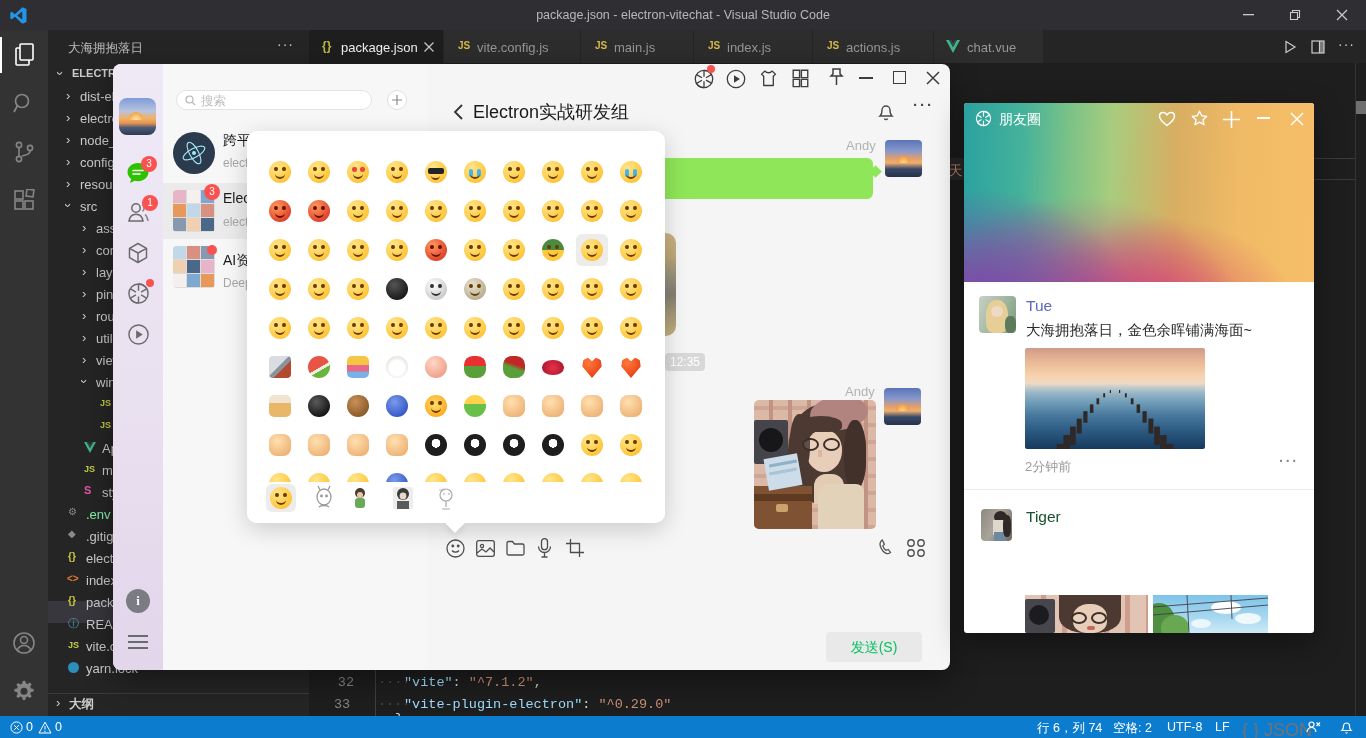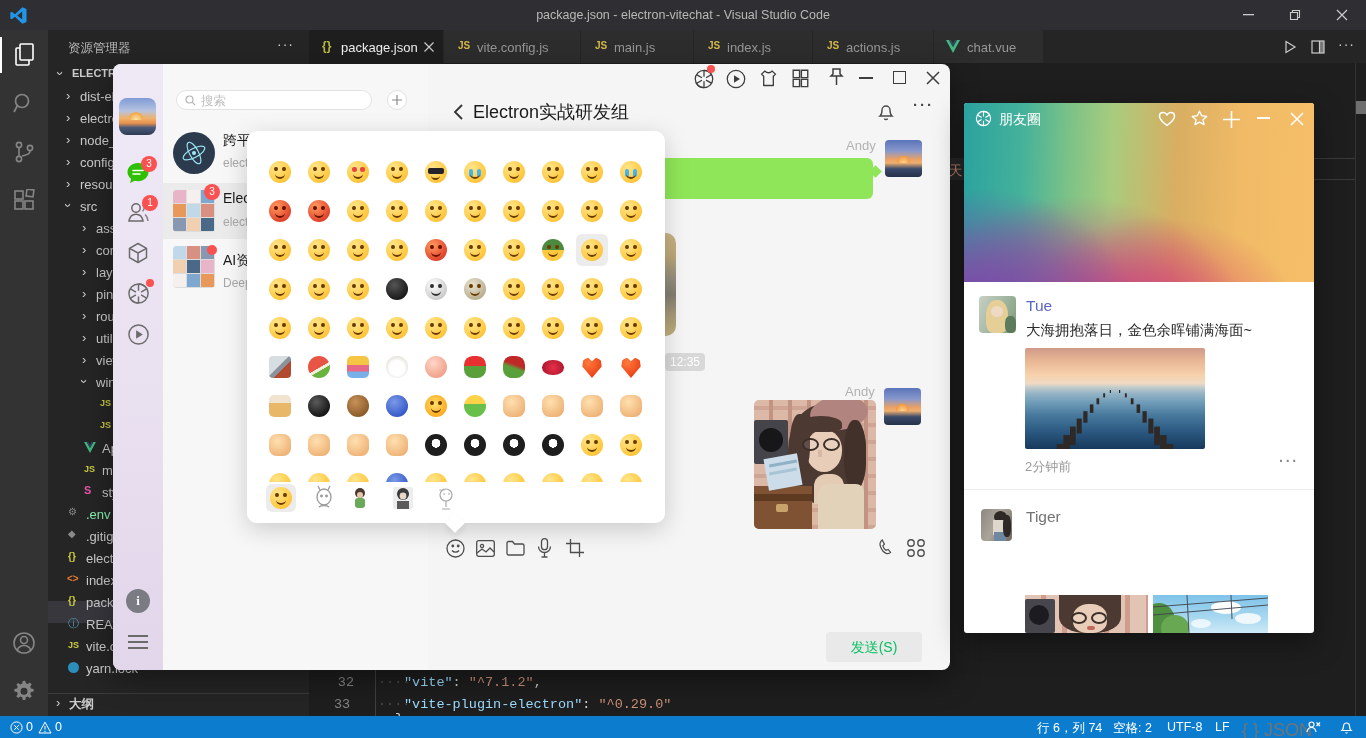--- a/index.html
+++ b/index.html
@@ -21,21 +21,21 @@
 <svg class="abs" style="left:1243px;top:14px" width="16" height="2">
     <rect width="11" height="1.3" fill="#cccccc"></rect>
   </svg>
 <svg class="abs" style="left:1289px;top:9px" width="12" height="12" viewBox="0 0 12 12">
     <path fill="none" stroke="#cccccc" stroke-width="1.1" d="M1.5 3.5h7v7h-7zM3.5 3.5v-2h7v7h-2"></path>
   </svg>
 <svg class="abs" style="left:1336px;top:9px" width="12" height="12" viewBox="0 0 12 12">
     <path stroke="#cccccc" stroke-width="1.2" d="M1 1l10 10M11 1L1 11"></path>
   </svg>
 <div class="abs" style="left:48px;top:30px;width:1318px;height:33px;background:#252526"></div>
-<div class="abs" style="left:68px;top:40px;color:#bbbbbb;font-size:12.5px">资源管理器</div>
+<div class="abs" style="left:68px;top:40px;color:#bbbbbb;font-size:12.5px">大海拥抱落日</div>
 <div class="abs" style="left:277px;top:36px;color:#cccccc;font-size:14px;letter-spacing:1px">···</div>
 <div class="abs" style="left:309px;top:30px;width:134px;height:33px;background:#1e1e1e"></div>
 <div class="abs" style="left:322px;top:39px;color:#bcbc43;font-size:12px;font-weight:bold">{}</div>
 <div class="abs" style="left:341px;top:40px;color:#f0f0f0;font-size:13px">package.json</div>
 <svg class="abs" style="left:424px;top:42px" width="10" height="10" viewBox="0 0 10 10">
     <path stroke="#cccccc" stroke-width="1.2" d="M0.5 0.5l9 9M9.5 0.5l-9 9"></path>
   </svg>
 <div class="abs" style="left:444px;top:30px;width:137px;height:33px;background:#2d2d2d;border-right:1px solid #252526"></div>
 <div class="abs" style="left:458px;top:40px;width:15px;height:13px;color:#d7ba4a;font-size:10px;font-weight:bold;font-family:'Liberation Sans'">JS</div>
 <div class="abs" style="left:477px;top:40px;color:#969696;font-size:13px">vite.config.js</div>
@@ -605,21 +605,21 @@
     </div>
 <div class="abs" style="left:61px;top:355px;color:#9a9a9a;font-size:13px">2分钟前</div>
 <div class="abs" style="left:315px;top:350px;color:#8a8a8a;font-size:14px;letter-spacing:2px;font-weight:700">···</div>
 <div class="abs" style="left:0;top:386px;width:350px;height:1px;background:#ececec"></div>
 <div class="abs" style="left:17px;top:406px;width:31px;height:32px;border-radius:4px;overflow:hidden;background:linear-gradient(115deg,#8d8880 0%,#aaa49a 45%,#6f6a62 100%)">
       <div class="abs" style="left:13px;top:2px;width:13px;height:12px;border-radius:50%;background:#2e2826"></div>
       <div class="abs" style="left:12px;top:11px;width:14px;height:15px;background:#ded8cc"></div>
       <div class="abs" style="left:13px;top:23px;width:12px;height:9px;background:#6e88a2"></div>
       <div class="abs" style="left:22px;top:6px;width:8px;height:22px;border-radius:40%;background:#2e2826"></div>
     </div>
-<div class="abs" style="left:62px;top:405px;color:#737373;font-size:15.5px">Tiger</div>
+<div class="abs" style="left:62px;top:405px;color:#14532d;font-size:15.5px">Tiger</div>
 <div class="abs" style="left:61px;top:492px;width:123px;height:38px;overflow:hidden;background:repeating-linear-gradient(90deg,#e2c4b4 0 16px,#cf9d8e 16px 21px)">
 <div class="abs" style="left:0;top:4px;width:30px;height:34px;background:#46464c;border-radius:2px"></div>
 <div class="abs" style="left:4px;top:10px;width:20px;height:20px;border-radius:50%;background:#1c1c20"></div>
 <div class="abs" style="left:34px;top:0;width:62px;height:38px;border-radius:0 0 42% 42%;background:#4c3931"></div>
 <div class="abs" style="left:48px;top:9px;width:34px;height:29px;border-radius:45% 45% 40% 40%;background:#e8cdb8"></div>
 <div class="abs" style="left:46px;top:17px;width:16px;height:12px;border:2px solid #3c2f28;border-radius:50%;background:rgba(255,255,255,.1)"></div>
 <div class="abs" style="left:66px;top:17px;width:16px;height:12px;border:2px solid #3c2f28;border-radius:50%;background:rgba(255,255,255,.1)"></div>
 <div class="abs" style="left:62px;top:31px;width:8px;height:4px;background:#c26a5a;border-radius:2px"></div>
 </div>
 <div class="abs" style="left:189px;top:492px;width:115px;height:38px;overflow:hidden;background:linear-gradient(180deg,#7ec3ea 0%,#a8d8f0 60%,#cfeaf8 100%)">

